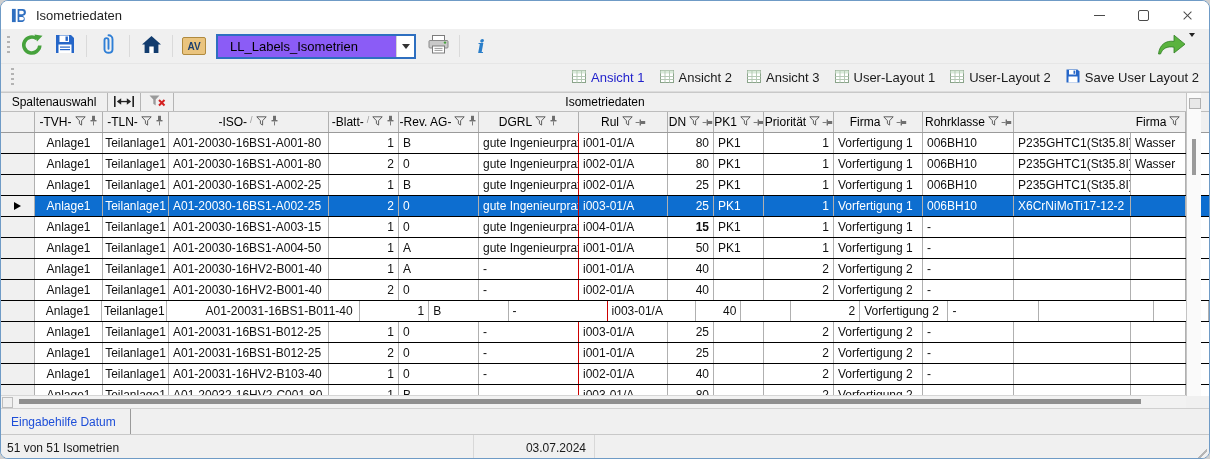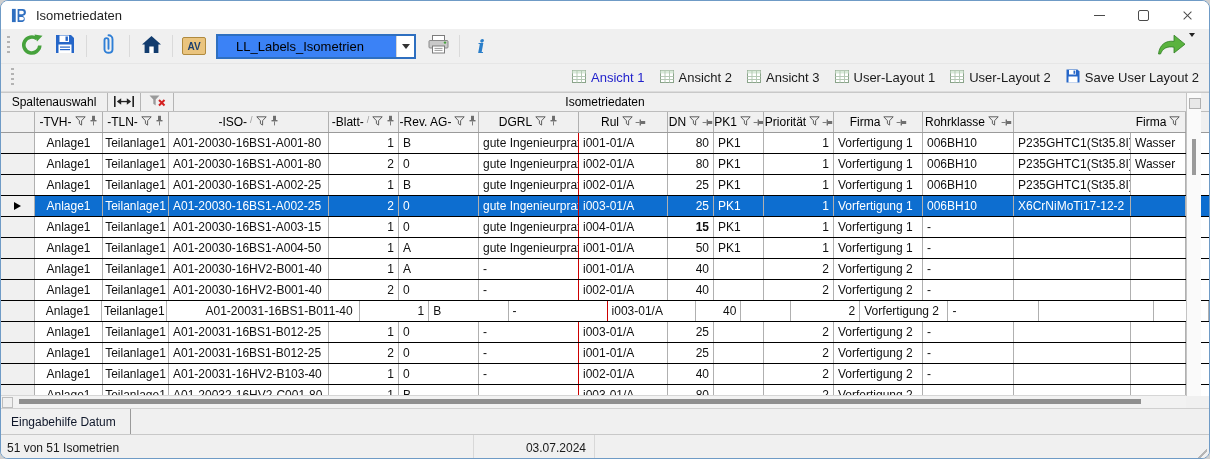--- a/index.html
+++ b/index.html
@@ -16,22 +16,22 @@
   .glyph-close{position:relative;width:11px;height:11px;}
   .glyph-close::before,.glyph-close::after{content:"";position:absolute;left:5px;top:0;width:1.2px;height:11px;background:#4a4a4a;}
   .glyph-close::before{transform:rotate(45deg);} .glyph-close::after{transform:rotate(-45deg);}
   
   .tb1{height:34px;background:#f0f0f0;display:flex;align-items:center;gap:3px;padding:0 6px;border-bottom:1px solid #e6e6e6;}
   .grip{width:3px;height:20px;margin-right:4px;background-image:repeating-linear-gradient(to bottom,#b3b3b3 0 2px,transparent 2px 5px);}
   .tb-btn{height:28px;min-width:30px;display:flex;align-items:center;justify-content:center;border-radius:3px;}
   .tb-sep{width:1px;height:22px;background:#dadada;margin:0 3px;}
   .av-box{width:22px;height:16px;background:#eac47e;border:1px solid #b08a3e;color:#1c3f6e;font-size:10px;font-weight:bold;
           display:flex;align-items:center;justify-content:center;border-radius:2px;}
-  .combo{width:200px;height:25px;box-sizing:border-box;border:2px solid #2e6fc0;background:#3b82f6;display:flex;align-items:center;
-         font-size:13px;padding-left:18px;margin:0 4px;}
+  .combo{width:200px;height:25px;box-sizing:border-box;border:2px solid #2e6fc0;background:#8b5cf6;display:flex;align-items:center;
+         font-size:13px;padding-left:12px;margin:0 4px;}
   .combo-text{flex:1;white-space:nowrap;overflow:hidden;}
   .combo-arrow{width:17px;height:100%;border-left:1px solid #d5d5d5;display:flex;align-items:center;justify-content:center;background:#fff;}
   .caret-down{width:0;height:0;border-left:4px solid transparent;border-right:4px solid transparent;border-top:5px solid #333;}
   .info-i{color:#2a7ec9;font-family:"DejaVu Serif",serif;font-style:italic;font-weight:bold;font-size:19px;line-height:1;}
   .tb-right{margin-left:auto;display:flex;align-items:center;gap:3px;padding-right:8px;}
   .caret-sm{width:0;height:0;border-left:3.5px solid transparent;border-right:3.5px solid transparent;border-top:4px solid #222;}
   
   .tb2{height:27px;background:#f0f0f0;display:flex;align-items:center;justify-content:flex-end;gap:15px;
        padding:0 10px;border-bottom:1px solid #dcdcdc;font-size:13px;color:#1b1b1b;}
   .tb2 .grip{margin-right:auto;}
@@ -60,21 +60,21 @@
   .marker{width:0;height:0;border-left:7px solid #000;border-top:4.5px solid transparent;border-bottom:4.5px solid transparent;}
   .hscroll{position:absolute;left:0;bottom:0;height:12px;width:1185px;background:#f2f2f2;border-top:1px solid #d6d6d6;}
   .hthumb{position:absolute;left:18px;top:3px;width:1122px;height:5px;background:#8f8f8f;}
   .hbtn{position:absolute;left:1px;top:1px;width:9px;height:9px;background:#f0f0f0;border:1px solid #bdbdbd;}
   .vscroll{position:absolute;left:1185px;top:0;bottom:12px;width:15px;background:#fafafa;border-left:1px solid #c4c4c4;box-sizing:border-box;}
   .vbtn{position:absolute;left:2px;top:5px;width:10px;height:9px;background:#e8e8e8;border:1px solid #b0b0b0;}
   .vthumb{position:absolute;left:5px;top:46px;width:4px;height:36px;background:#9a9a9a;}
   
   .tabrow{height:27px;background:#f0f0f0;border-top:1px solid #d0d0d0;border-bottom:1px solid #c8c8c8;
           display:flex;align-items:center;box-sizing:border-box;}
-  .tab{height:100%;display:flex;align-items:center;padding:0 14px 0 10px;border-right:1px solid #9a9a9a;font-size:12px;color:#0f172a;}
+  .tab{height:100%;display:flex;align-items:center;padding:0 14px 0 10px;border-right:1px solid #9a9a9a;font-size:12px;color:#1d4ed8;}
   .status{height:26px;background:#f0f0f0;display:flex;align-items:stretch;font-size:12px;color:#1a1a1a;position:relative;}
   .st-left{flex:0 0 466px;display:flex;align-items:center;padding-left:6px;}
   .st-sep{width:1px;background:#d8d8d8;}
   .st-date{flex:0 0 112px;display:flex;align-items:center;justify-content:flex-end;padding-right:8px;}
   .st-fill{flex:1;}
   .grip-corner{position:absolute;right:2px;bottom:2px;width:11px;height:11px;
                background:repeating-linear-gradient(135deg,transparent 0 3px,#b5b5b5 3px 5px);
                clip-path:polygon(100% 0,100% 100%,0 100%);}
   .rot90{transform:rotate(90deg);display:flex;}
 </style>

